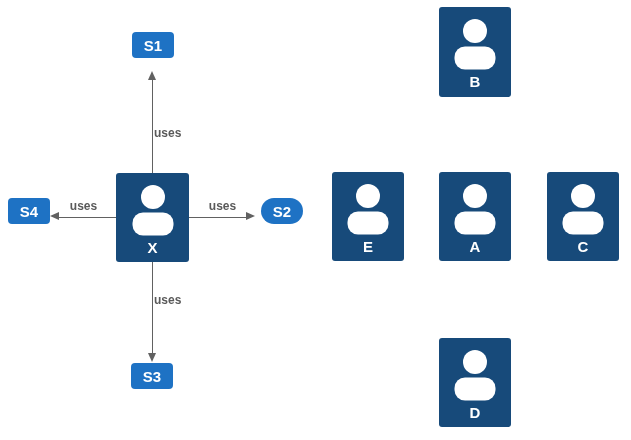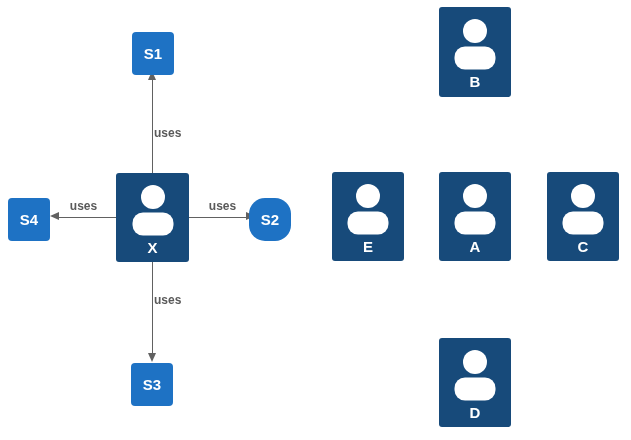--- a/index.html
+++ b/index.html
@@ -8,30 +8,30 @@
     background: #ffffff;
     font-family: "Liberation Sans", sans-serif;
     position: relative;
     overflow: hidden;
   }
   .canvas { position: absolute; left: 0; top: 0; width: 631px; height: 440px; }
 
   
   .service {
     position: absolute;
-    width: 42px; height: 43px;
+    width: 42px; height: 26px;
     background: var(--service-fill, #1e72c4);
     border-radius: 4px;
     color: var(--node-text, #ffffff);
     font-weight: bold; font-size: 15px;
     display: flex; align-items: center; justify-content: center;
     box-sizing: border-box;
   }
   .service.s1 { left: 132px; top: 32px; }
-  .service.s2 { left: 249px; top: 198px; border-radius: 16px; }
+  .service.s2 { left: 261px; top: 198px; border-radius: 16px; }
   .service.s3 { left: 131px; top: 363px; justify-content: center; }
   .service.s4 { left: 8px;   top: 198px; text-align: center; }
 
   
   .actor {
     position: absolute;
     width: 72px; height: 89px;
     background: var(--actor-fill, #174a7a);
     border-radius: 3px;
     color: var(--node-text, #ffffff);

